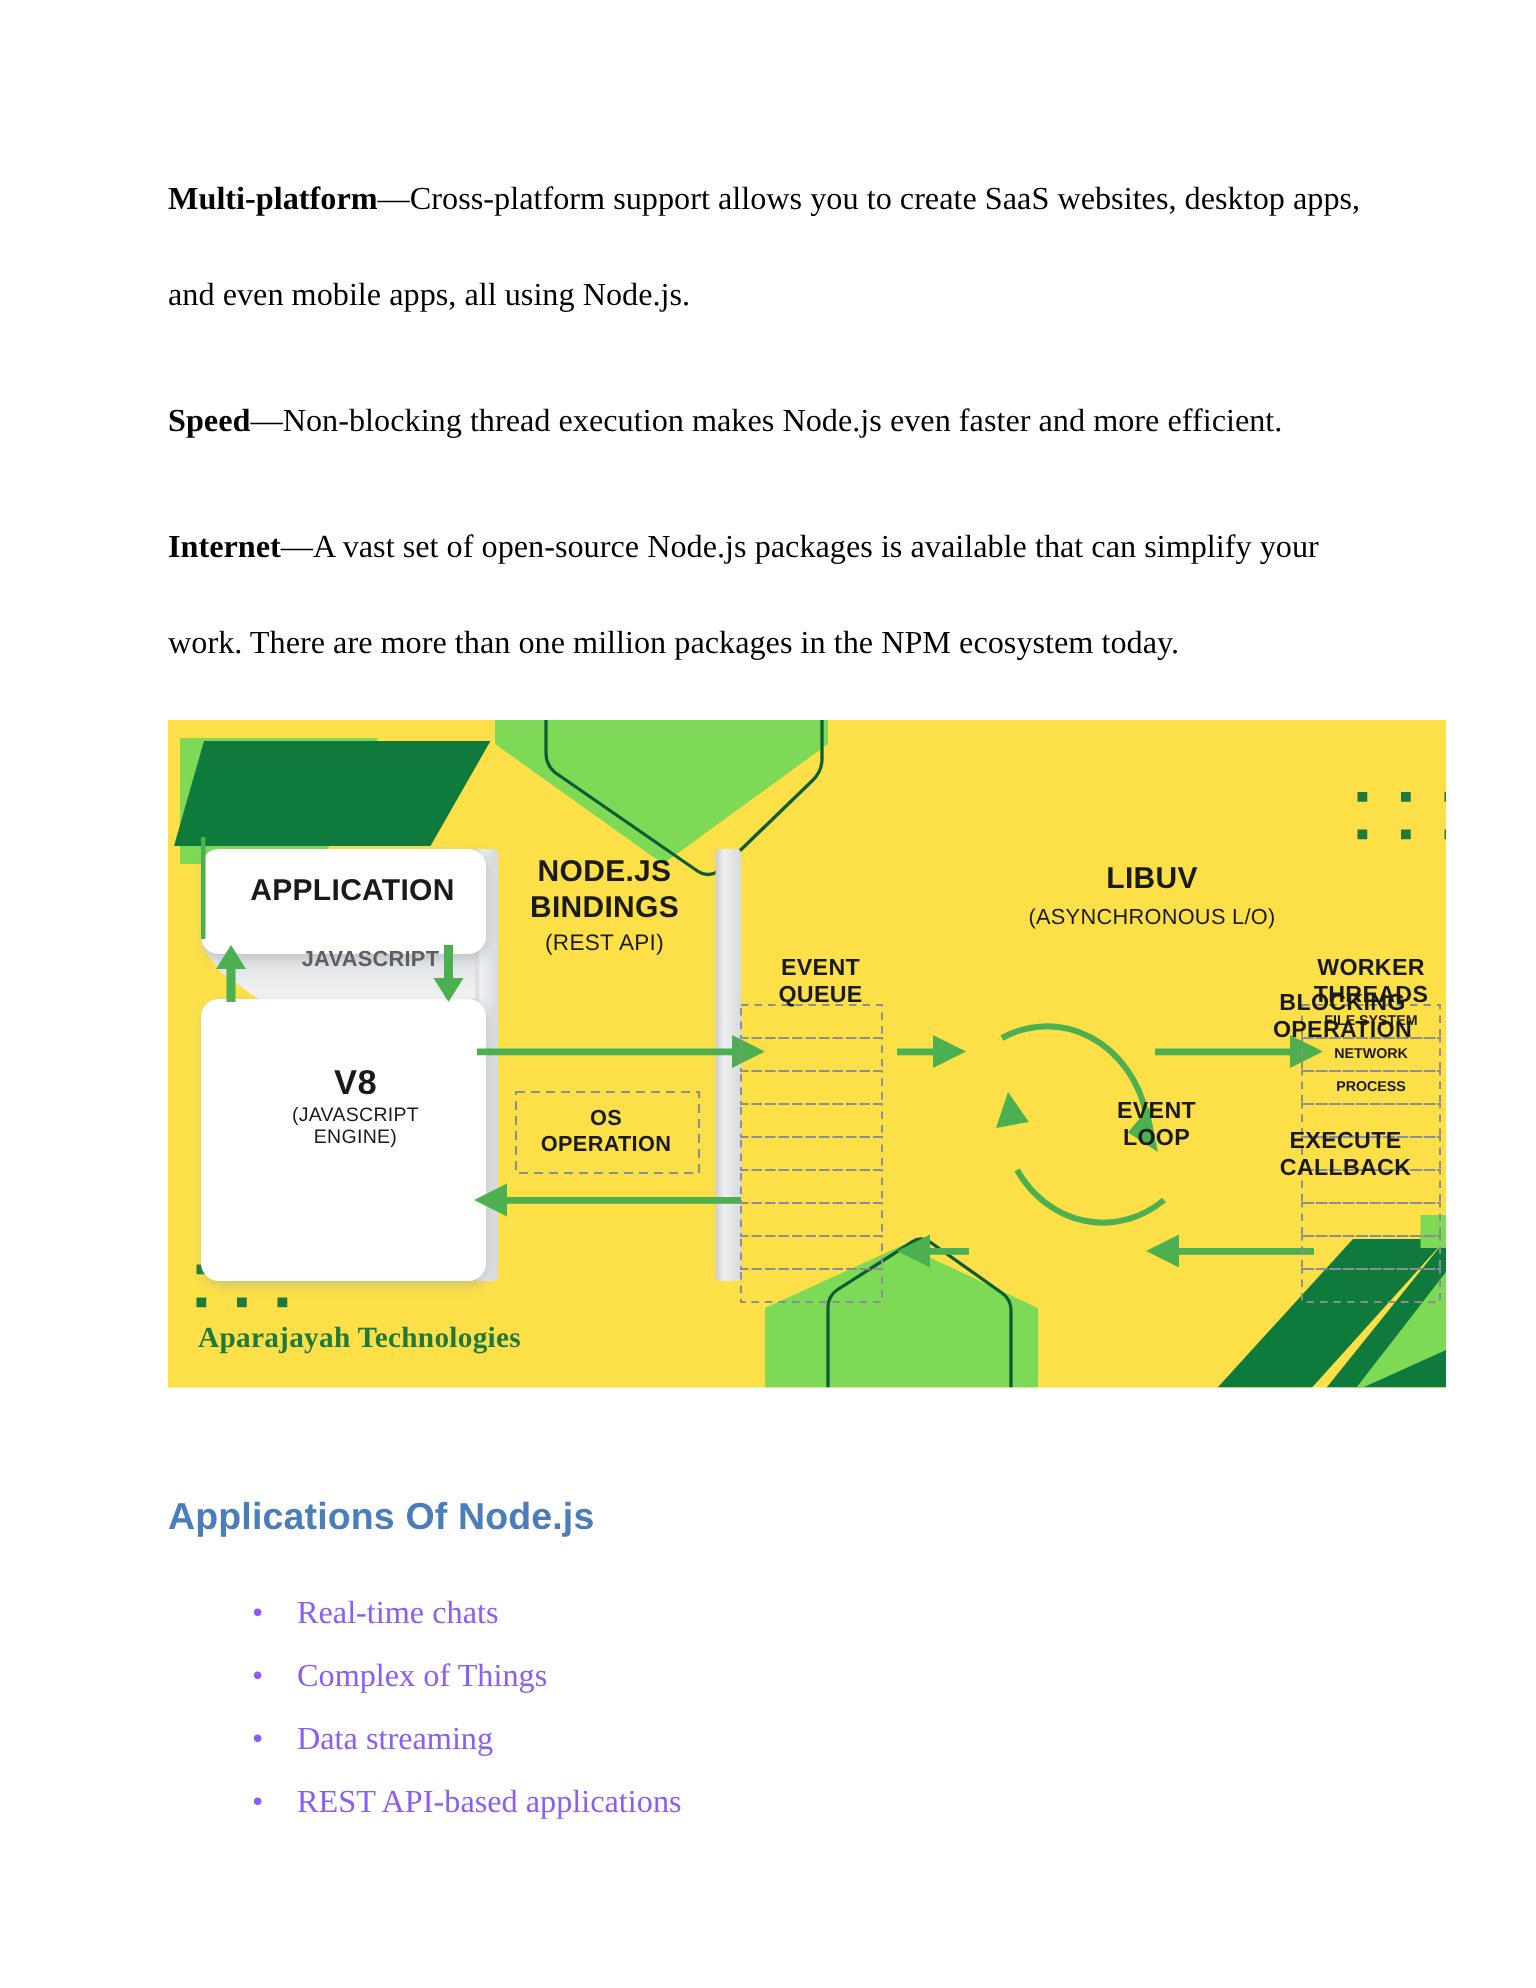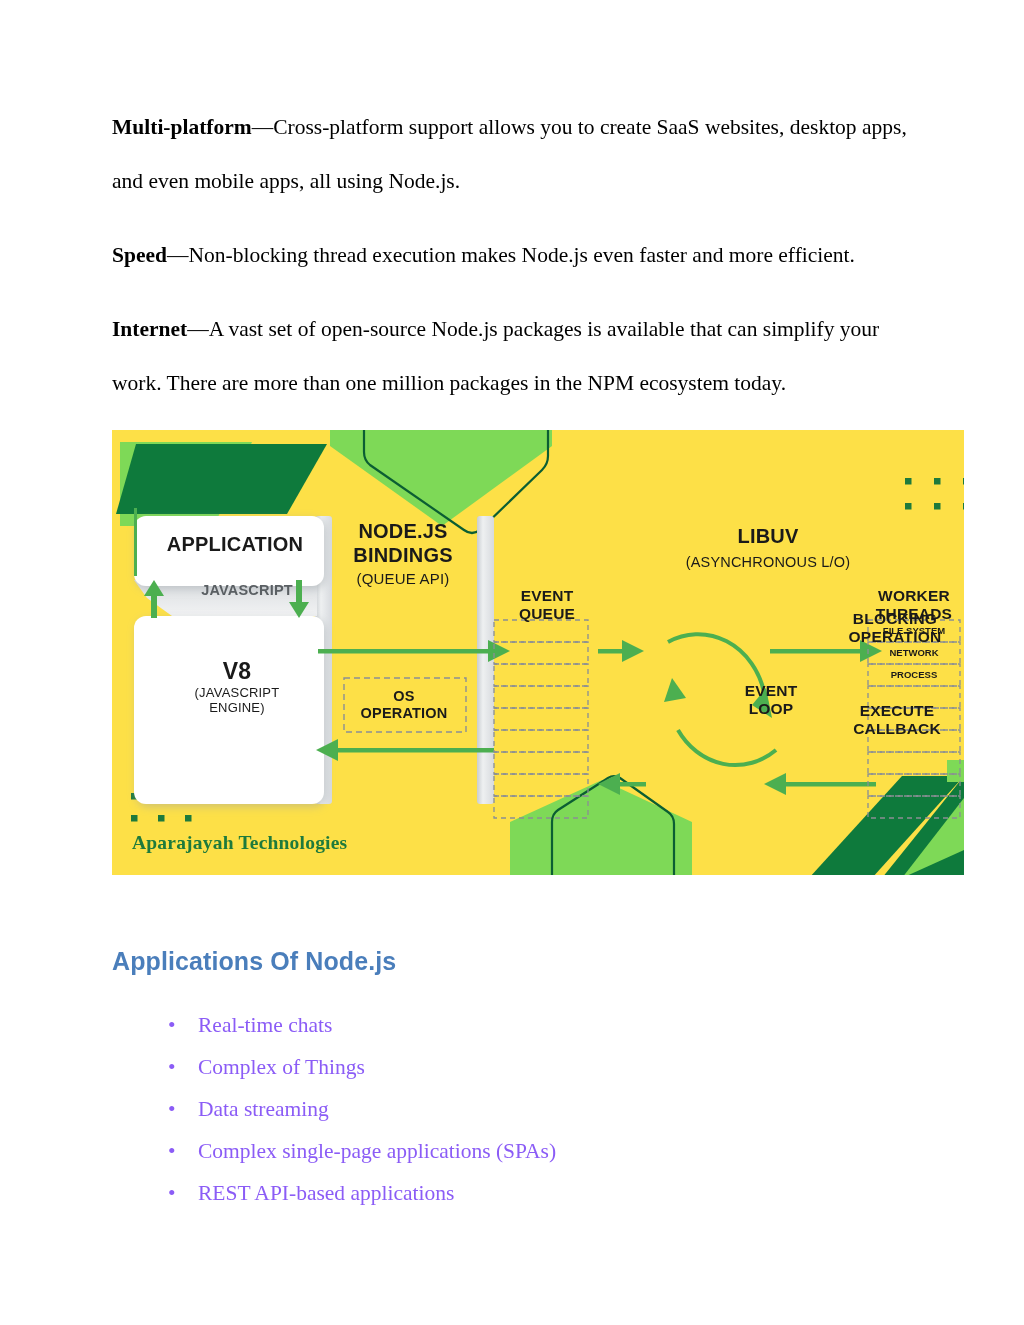--- a/index.html
+++ b/index.html
@@ -26,21 +26,21 @@
   .content {
     position: absolute;
     left: 112px;
     top: 100px;
     width: 820px;
   }
 
   
   .para {
     font-size: 21.5px;
-    line-height: 54px;
+    line-height: 64px;
     text-align: left;
     margin: 0 0 20px 0;
     color: #000;
   }
   .para .lead {
     font-weight: bold;
   }
 
   
   .figure {
@@ -294,21 +294,21 @@
       </svg>
 
       <div class="fig-label lbl-application">APPLICATION</div>
       <div class="fig-label lbl-javascript">JAVASCRIPT</div>
       <div class="fig-label lbl-v8">V8</div>
       <div class="fig-label lbl-v8sub">(JAVASCRIPT
 ENGINE)</div>
 
       <div class="fig-label lbl-bindings">NODE.JS
 BINDINGS</div>
-      <div class="fig-label lbl-bindingsub">(QUEUE API)</div>
+      <div class="fig-label lbl-bindingsub">(REST API)</div>
       <div class="fig-label lbl-osop">OS
 OPERATION</div>
 
       <div class="fig-label lbl-libuv">LIBUV</div>
       <div class="fig-label lbl-libuvsub">(ASYNCHRONOUS L/O)</div>
 
       <div class="fig-label lbl-eventqueue">EVENT
 QUEUE</div>
       <div class="fig-label lbl-eventloop">EVENT
 LOOP</div>
@@ -325,18 +325,17 @@
 
       <div class="lbl-brand">Aparajayah Technologies</div>
     </div>
 
     <h2 class="section-heading">Applications Of  Node.js</h2>
 
     <ul class="bullets">
       <li>Real-time chats</li>
       <li>Complex of Things</li>
       <li>Data streaming</li>
-      <li>Complex single-page applications (SPAs)</li>
       <li>REST API-based applications</li>
     </ul>
 
   </div>
 </div>
 
 </body></html>

